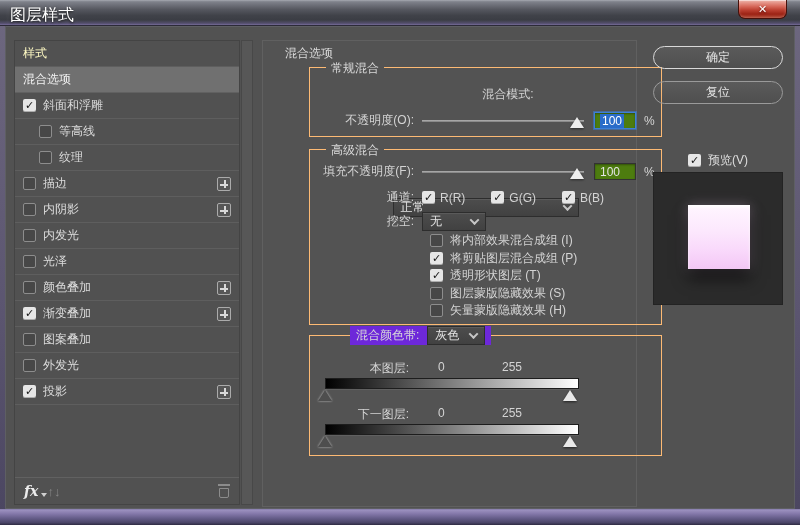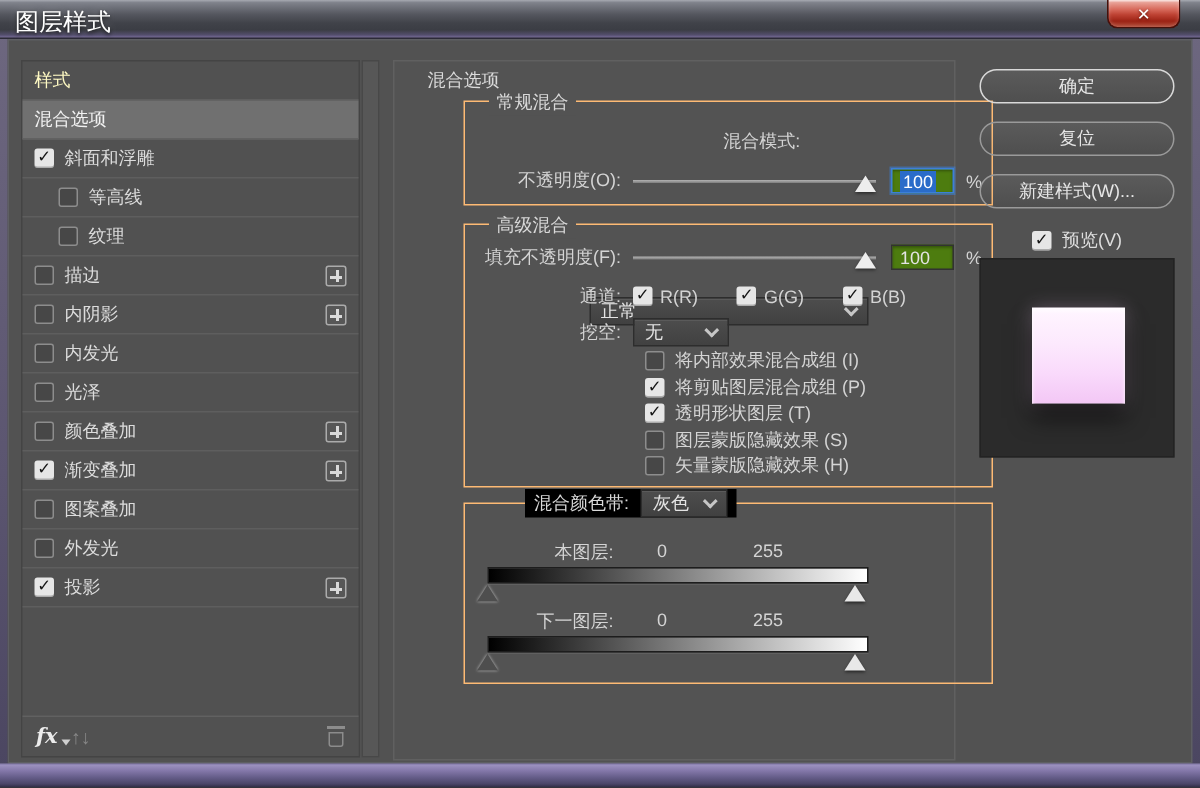--- a/index.html
+++ b/index.html
@@ -97,21 +97,21 @@
     padding-left:5px; }
   .valbox.focused { border-color:#3d7fd8; box-shadow:inset 0 1px 2px rgba(0,0,0,.35), 0 0 0 1px rgba(61,127,216,.55); }
   .sel-text { background:#2a6cc9; color:#fff; padding:0 2px; }
   .pct { margin-left:8px; color:#d4d4d4; }
 
   .chan-group { display:flex; align-items:center; gap:5px; margin-right:26px; color:#d4d4d4; }
 
   .adv-options { position:absolute; left:120px; top:84px; display:flex; flex-direction:column; gap:4.5px; }
   .opt-row { display:flex; align-items:center; gap:7px; height:13px; color:#d4d4d4; white-space:nowrap; }
 
-  .bi-legend { position:absolute; top:-10px; left:40px; background:#000000; padding:0 6px;
+  .bi-legend { position:absolute; top:-10px; left:40px; background:#6d28d9; padding:0 6px;
     display:flex; align-items:center; gap:8px; color:#d9d9d9; }
   .bi-dd { width:58px; }
   .bi-lblrow { position:absolute; left:0; right:0; }
   .bi-lbl { position:absolute; right:252px; color:#d4d4d4; }
   .bi-min { position:absolute; left:128px; color:#d4d4d4; }
   .bi-max { position:absolute; left:192px; color:#d4d4d4; }
   .gbar { position:absolute; left:15px; width:254px; height:11px;
     background:linear-gradient(90deg,#000 0%,#fff 100%); border:1px solid #1d1d1d;
     box-shadow:0 1px 0 rgba(255,255,255,.08); }
   .bi-thumb { position:absolute; width:0; height:0;
@@ -403,23 +403,20 @@
         <span class="bi-thumb" style="left:253px; top:100px;"></span>
       </div>
     </div>
 
     <div class="btn primary" style="top:20px;">
       <span>确定</span>
     </div>
     <div class="btn" style="top:55px;">
       <span>复位</span>
     </div>
-    <div class="btn" style="top:90px;">
-      <span>新建样式(W)...</span>
-    </div>
 
     <div class="preview-row">
       <span class="cb on">✓</span>
       <span>预览(V)</span>
     </div>
 
     <div class="preview-box">
       <div class="preview-swatch"></div>
     </div>
 

